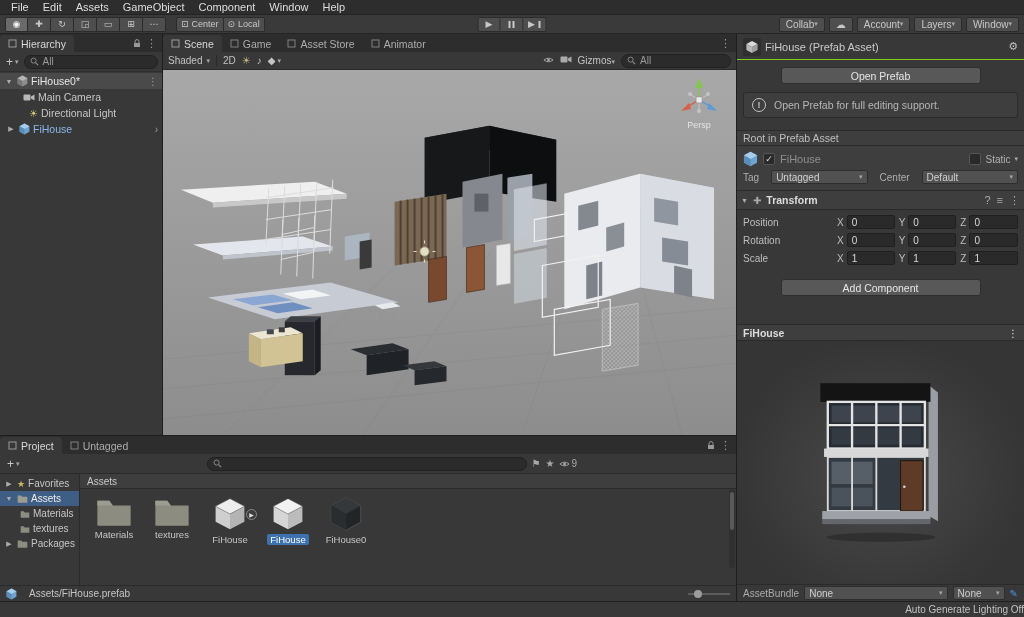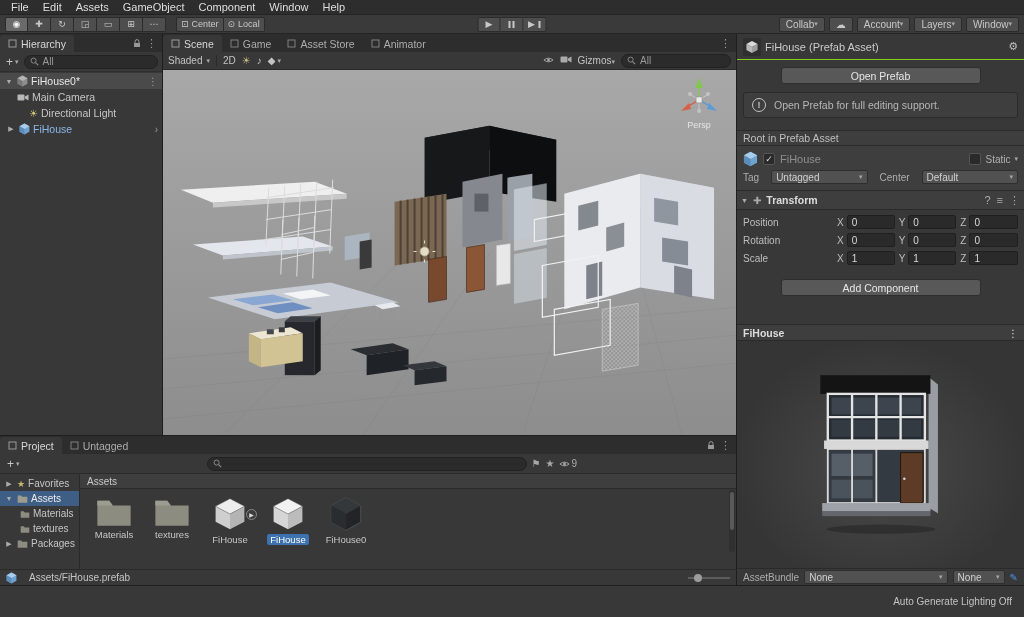--- a/index.html
+++ b/index.html
@@ -95,21 +95,21 @@
 .glabel{font-size:9.5px;color:#C6C6C6;max-width:48px;white-space:nowrap;overflow:hidden;padding:0 3px;border-radius:2px}
 .glabel.sel{background:#3D72AE;color:#FFF}
 .gplay{position:absolute;right:-3px;top:13px;width:11px;height:11px;border-radius:50%;background:#3C3C3C;border:1px solid #888;color:#DDD;font-size:6px;display:flex;align-items:center;justify-content:center}
 .vscroll{position:absolute;right:1px;top:16px;bottom:17px;width:6px;background:#303030;border-radius:3px}
 .vthumb{position:absolute;top:2px;left:1px;width:4px;height:38px;background:#5A5A5A;border-radius:2px}
 .pbottom{height:16px;background:#383838;border-top:1px solid #2A2A2A;display:flex;align-items:center;gap:12px;padding:0 6px;font-size:10px;color:#C4C4C4;flex:0 0 auto}
 .slider{margin-left:auto;display:flex;align-items:center}
 .track{width:42px;height:2px;background:#5C5C5C;position:relative}
 .knob{position:absolute;left:6px;top:-3px;width:8px;height:8px;border-radius:50%;background:#9C9C9C}
 
-.statusbar{height:32px;background:#383838;border-top:1px solid #1E1E1E;display:flex;align-items:center;justify-content:flex-end;padding:0 12px;font-size:10px;color:#C2C2C2;flex:0 0 auto}
+.statusbar{height:16px;background:#383838;border-top:1px solid #1E1E1E;display:flex;align-items:center;justify-content:flex-end;padding:0 0;font-size:10px;color:#C2C2C2;flex:0 0 auto}
 </style>
 </head>
 <body>
 
 <div class="root">
 
   <div class="menubar">
     <span class="menu-item">File</span>
     <span class="menu-item">Edit</span>
     <span class="menu-item">Assets</span>
@@ -230,21 +230,21 @@
               <span class="icn">
                   <svg width="11" height="12" viewBox="0 0 20 22">
                     <polygon points="10,1 19,6 19,16 10,21 1,16 1,6" fill="#8E8E8E"></polygon>
                     <polygon points="10,1 19,6 10,11 1,6" fill="#B4B4B4"></polygon>
                     <polygon points="1,6 10,11 10,21 1,16" fill="#787878"></polygon>
                   </svg>
                 </span>
               <span style="color:#E6E6E6">FiHouse0*</span>
               <span class="row-end">⋮</span>
             </div>
-            <div class="trow" style="padding-left:4px">
+            <div class="trow" style="padding-left:10px">
               <span class="xarrow"></span>
               <span class="icn">
                   <svg width="12" height="9" viewBox="0 0 12 9">
                     <rect x="0.5" y="1.5" width="7" height="6" rx="1" fill="#B8B8B8"></rect>
                     <path d="M8 3.5 L11.5 1.5 V7.5 L8 5.5 Z" fill="#B8B8B8"></path>
                   </svg>
                 </span>
               <span>Main Camera</span>
             </div>
             <div class="trow" style="padding-left:16px">

